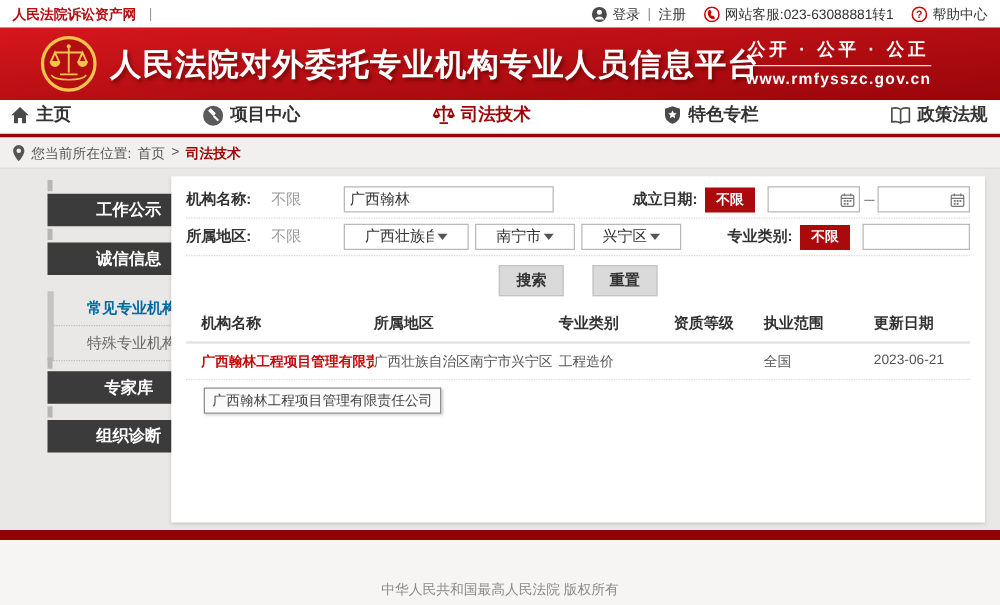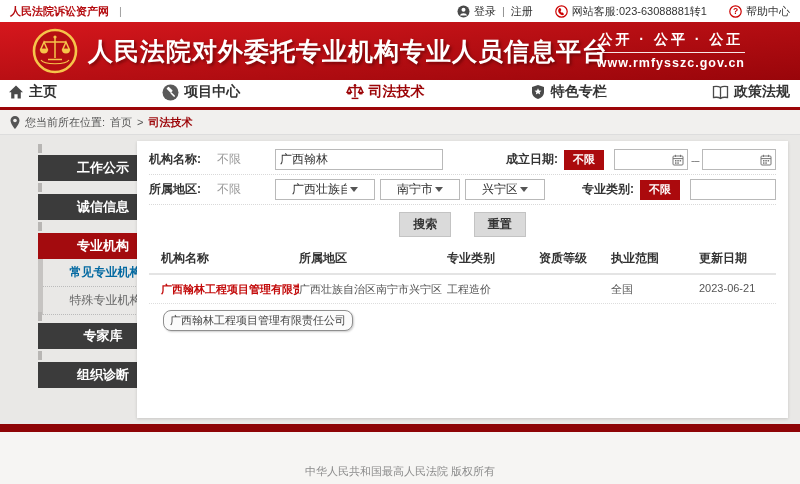--- a/index.html
+++ b/index.html
@@ -7,21 +7,21 @@
   body {
     font-family: "Liberation Sans", "DejaVu Sans", sans-serif;
     background: #e9e8e6;
     overflow: hidden;
     position: relative;
   }
   
   .topbar { height:22px; background:#fff; display:flex; justify-content:space-between; align-items:center; padding:0 10px; font-size:11px; }
   .topbar-left { display:flex; align-items:center; gap:10px; color:#b50d11; font-weight:bold; }
   .topbar-left .divider { color:#999; font-weight:normal; }
-  .topbar-right { display:flex; align-items:center; gap:22px; color:#333; }
+  .topbar-right { display:flex; align-items:center; gap:14px; color:#333; }
   .tb-group { display:flex; align-items:center; gap:4px; }
   .tb-link { cursor:pointer; color:#333; }
   .tb-sep { color:#888; margin:0 2px; }
   
   .banner { height:58px; background:linear-gradient(175deg,#d6171d 0%,#b90f14 45%,#99050a 100%); display:flex; align-items:center; padding-left:32px; position:relative;text-align:center; }
   .banner-title { color:#fff; font-size:25px; font-weight:bold; letter-spacing:1px; margin-left:10px; text-shadow:2px 2px 3px rgba(70,0,0,.55); white-space:nowrap; }
   .banner-right { position:absolute; right:55px; top:9px; color:#fff; }
   .banner-slogan { font-size:14px; font-weight:bold; letter-spacing:3px; padding-bottom:3px; border-bottom:1px solid rgba(255,255,255,.9); }
   .banner-site { font-size:12.5px; font-weight:bold; margin-top:3px; letter-spacing:1px; }
   
@@ -60,21 +60,21 @@
   .date-input { width:74px; height:21px; border:1px solid #b9b9b9; display:flex; align-items:center; justify-content:flex-end; padding:0 3px; cursor:text; }
   .range-sep { color:#777; margin:0 3px; font-size:11px; letter-spacing:-1px; }
   .btn-row { text-align:center; padding:7px 0 6px 0; }
   .btn { display:inline-block; background:#dadada; border:1px solid #c3c3c3; color:#333; font-size:12px; font-weight:bold; padding:3px 13px; margin:0 9px; cursor:pointer; }
   
   .tbl-header { display:flex; font-size:12px; font-weight:bold; color:#333; padding:7px 0 6px 0; border-bottom:2px solid #e4e4e4; }
   .tbl-row { display:flex; font-size:11px; color:#555; padding:7px 0 6px 0; border-bottom:1px dotted #ddd; }
   .c1 { width:150px; padding-left:12px; overflow:hidden; white-space:nowrap; }
   .c2 { width:148px; } .c3 { width:92px; } .c4 { width:72px; } .c5 { width:88px; } .c6 { flex:1; }
   .org-link { color:#c30b0b; font-weight:bold; cursor:pointer; }
-  .tooltip { display:inline-block; margin:6px 0 0 14px; border:1px solid #8f8f8f; background:#fbfbfb; padding:2px 6px; font-size:11px; color:#444; box-shadow:1px 1px 2px rgba(0,0,0,.2); border-radius:8px; }
+  .tooltip { display:inline-block; margin:6px 0 0 14px; border:1px solid #8f8f8f; background:#fbfbfb; padding:2px 6px; font-size:11px; color:#444; box-shadow:1px 1px 2px rgba(0,0,0,.2); border-radius:0; }
   
   .red-bar { height:8px; background:#8e0406; }
   .footer { height:52px; background:#f6f5f3; text-align:center; padding-top:32px; font-size:11px; color:#8a8a8a; }
   .icon { flex:none; display:inline-flex; }
 </style>
 </head>
 <body>
 
 <div class="topbar">
   <div class="topbar-left">
@@ -215,29 +215,20 @@
       <span class="exp-icon icon">
         <svg width="13" height="13" viewBox="0 0 13 13">
             <circle cx="6.5" cy="6.5" r="5.4" fill="none" stroke="#fff" stroke-width="1.3"></circle>
             <line x1="3.6" y1="6.5" x2="9.4" y2="6.5" stroke="#fff" stroke-width="1.3"></line>
             <line x1="6.5" y1="3.6" x2="6.5" y2="9.4" stroke="#fff" stroke-width="1.3"></line>
           </svg>
       </span>
     </div>
     <div class="side-item">
       <span>诚信信息</span>
-    </div>
-    <div class="side-item red">
-      <span>专业机构</span>
-      <span class="exp-icon icon">
-        <svg width="13" height="13" viewBox="0 0 13 13">
-            <circle cx="6.5" cy="6.5" r="5.4" fill="none" stroke="#fff" stroke-width="1.3"></circle>
-            <line x1="3.6" y1="6.5" x2="9.4" y2="6.5" stroke="#fff" stroke-width="1.3"></line>
-          </svg>
-      </span>
     </div>
     <div class="side-sub">
       <div class="sub-item active">常见专业机构</div>
       <div class="sub-item">特殊专业机构</div>
     </div>
     <div class="side-item">
       <span>专家库</span>
     </div>
     <div class="side-item">
       <span>组织诊断</span>

